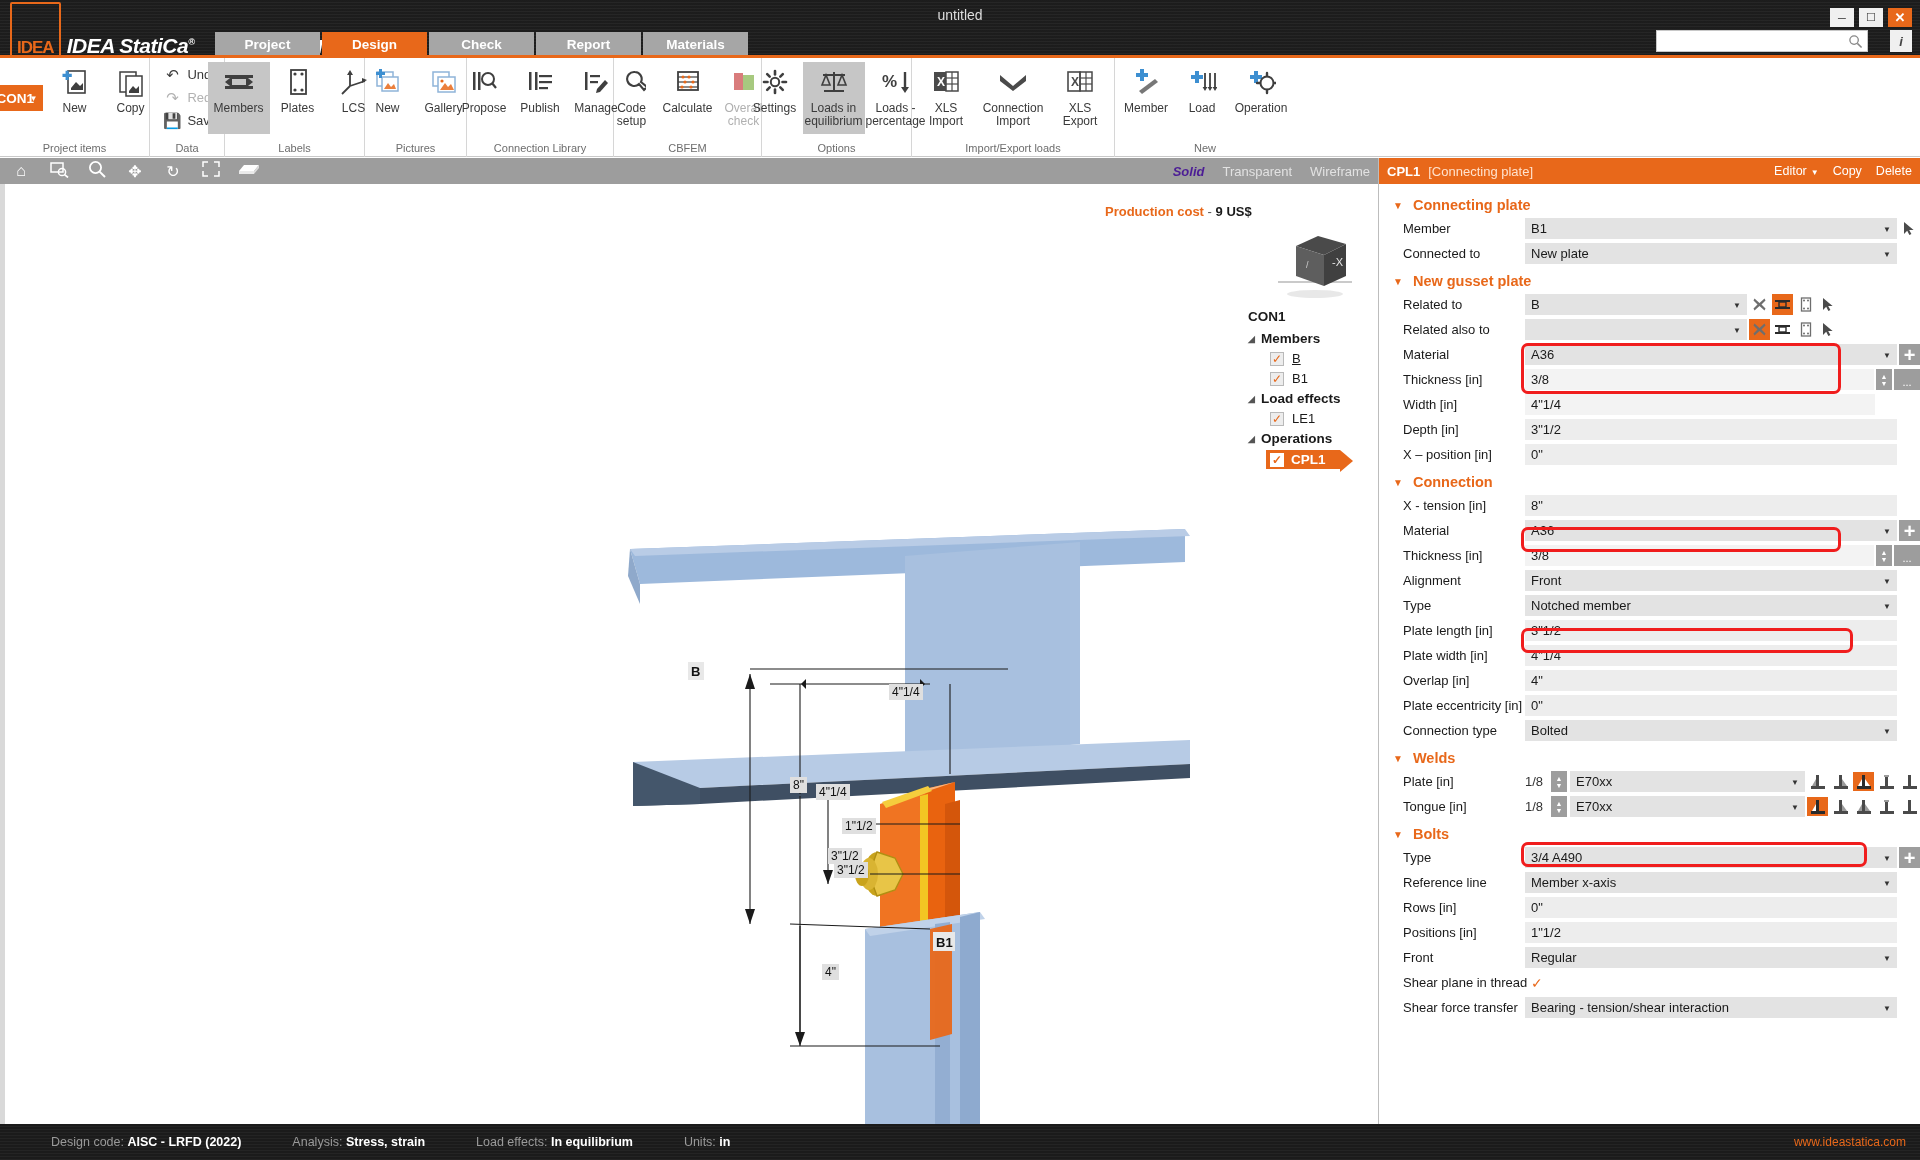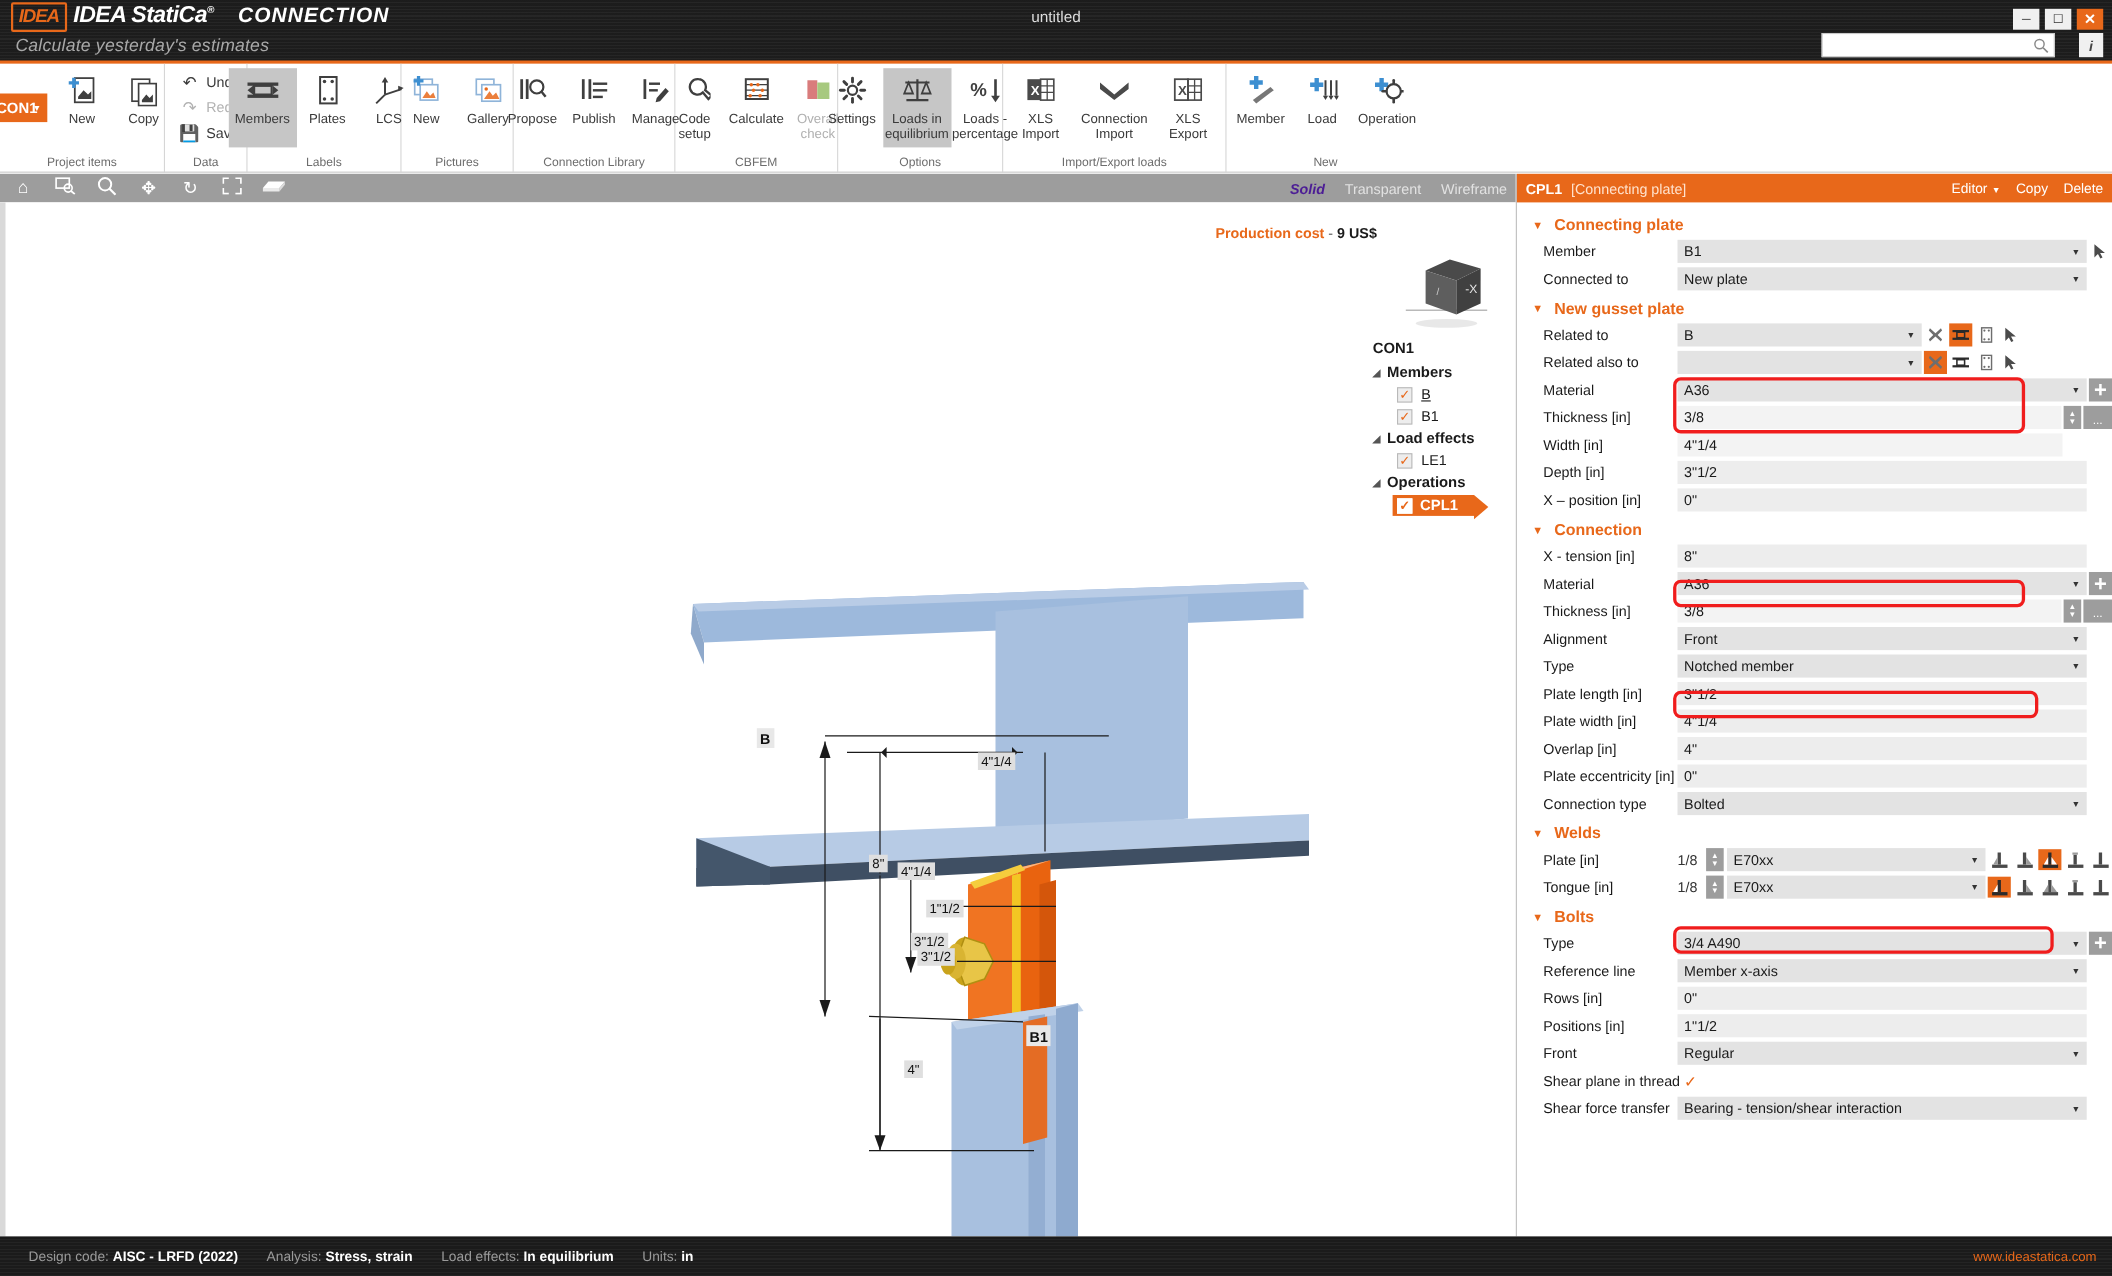--- a/index.html
+++ b/index.html
@@ -22,21 +22,21 @@
   }
   .logo-wrap { position: absolute; left: 10px; top: 2px; }
   .logo-row { display: flex; align-items: baseline; }
   .logo-box {
     border: 2.5px solid #e8681a; padding: 1px 5px 2px 5px; border-radius: 2px;
     display: flex; align-items: center; gap: 2px;
   }
   .logo-box span {
     color: #e8681a; font-weight: 900; font-size: 17px;
     font-family: "Liberation Sans", sans-serif;
-    font-style: italic; letter-spacing: -1px;
+    letter-spacing: -1px; margin-top: 33px;
   }
   .logo-statica {
     color: #ffffff; font-size: 21px; font-weight: bold; font-style: italic;
     margin-left: 6px; letter-spacing: -0.5px;
   }
   .logo-reg { color: #ffffff; font-size: 9px; vertical-align: super; }
   .logo-conn {
     color: #ffffff; font-size: 19px; font-style: italic; font-weight: bold;
     letter-spacing: 1px; margin-left: 22px;
   }
@@ -262,21 +262,21 @@
 
   
   .statusbar {
     position: absolute; left: 0; bottom: 0; width: 1920px; height: 36px;
     background: #1c1c1c;
     background-image: repeating-linear-gradient(0deg,
       rgba(255,255,255,0.035) 0px, rgba(255,255,255,0.035) 1px,
       rgba(0,0,0,0.05) 1px, rgba(0,0,0,0.05) 3px);
     display: flex; align-items: center; padding-left: 26px; gap: 26px;
   }
-  .st { font-size: 12.5px; color: #9a9a9a; }
+  .st { font-size: 12.5px; color: #9a9a9a; margin-left: 25px; }
   .st b { color: #ffffff; }
   .weburl {
     position: absolute; right: 14px; font-size: 12px; color: #e8681a;
     cursor: pointer;
   }
   .vp-left-edge {
     position: absolute; left: 0; top: 184px; width: 5px; height: 940px;
     background: #d9d9d9;
   }
 </style>
@@ -298,20 +298,27 @@
     </div>
 
     <div class="win-title">untitled</div>
 
     <div class="win-btns">
       <div class="win-btn">─</div>
       <div class="win-btn">☐</div>
       <div class="win-btn close">✕</div>
     </div>
 
+    <div class="tabs">
+      <div class="tab">Project</div>
+      <div class="tab active">Design</div>
+      <div class="tab">Check</div>
+      <div class="tab">Report</div>
+      <div class="tab">Materials</div>
+    </div>
 
     <div class="searchbox">
       <svg class="search-ico" viewBox="0 0 16 16">
         <circle cx="6.5" cy="6.5" r="4.5" fill="none" stroke="#888" stroke-width="1.4"></circle>
         <line x1="10" y1="10" x2="14.5" y2="14.5" stroke="#888" stroke-width="1.6"></line>
       </svg>
     </div>
     <div class="info-btn">i</div>
   </div>
   <div class="orange-rule"></div>

